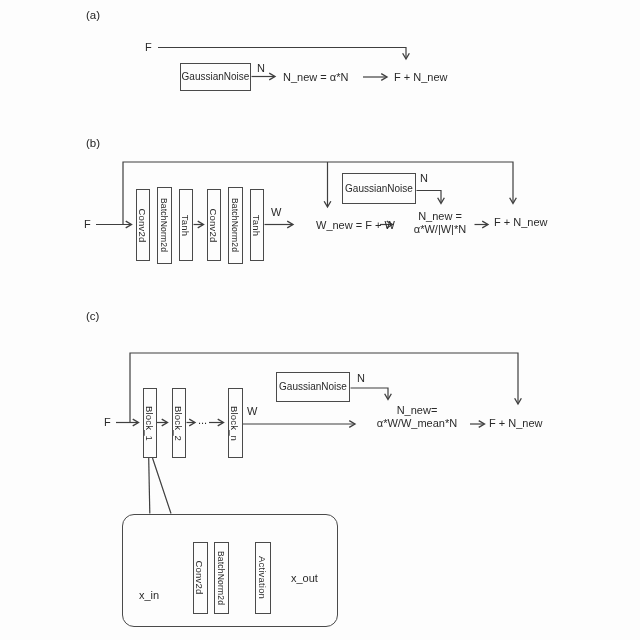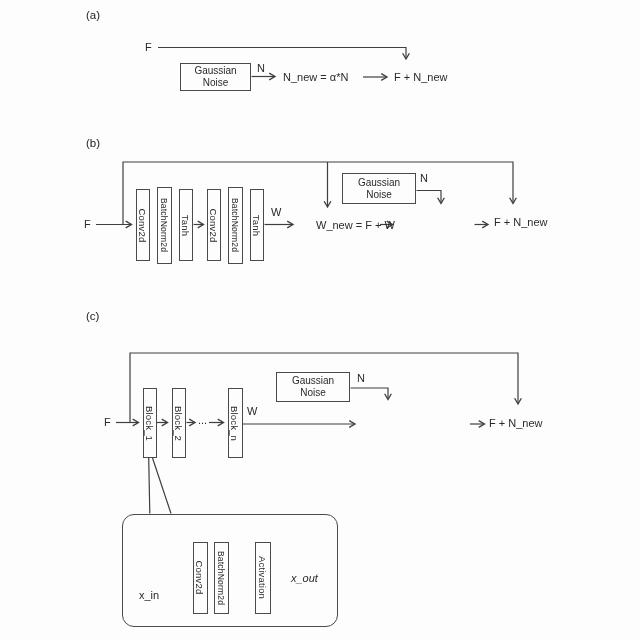--- a/index.html
+++ b/index.html
@@ -6,21 +6,21 @@
   #canvas{
     position:relative;width:640px;height:640px;background:#fdfdfd;
     font-family:"Liberation Sans", sans-serif;color:#2a2a2a;overflow:hidden;
   }
   svg.wires{position:absolute;left:0;top:0;width:640px;height:640px;pointer-events:none;}
   .lbl{position:absolute;font-size:11px;line-height:12px;white-space:nowrap;color:#2a2a2a;}
   .panel-label{font-size:11.5px;color:#222;}
   .box{position:absolute;border:1.2px solid #4a4a4a;background:#fdfdfd;box-sizing:border-box;}
   .vbox{display:flex;align-items:center;justify-content:center;}
   .vtext{transform:rotate(90deg);white-space:nowrap;font-size:9.5px;letter-spacing:0.2px;color:#2a2a2a;}
-  .nbox{display:flex;flex-direction:column;align-items:center;justify-content:center;
+  .nbox{display:flex;flex-direction:row;align-items:center;justify-content:center;
         font-size:10px;line-height:12px;text-align:center;}
   .eqblock{position:absolute;text-align:center;font-size:11px;line-height:13px;white-space:nowrap;}
   .eqblock span{display:block;}
   .callout{position:absolute;border:1.4px solid #4a4a4a;border-radius:12px;background:#fdfdfd;box-sizing:border-box;}
 </style>
 </head>
 <body>
 
 <div id="canvas">
 
@@ -97,20 +97,24 @@
 
   <div class="lbl" style="left:271px;top:206px;">W</div>
   <div class="lbl" style="left:316px;top:218.5px;">W_new = F + W</div>
 
   <div class="box nbox" style="left:342px;top:173px;width:74px;height:31px;">
     <span>Gaussian</span>
     <span>Noise</span>
   </div>
   <div class="lbl" style="left:420px;top:172px;">N</div>
 
+  <div class="eqblock" style="left:405px;top:210px;width:70px;">
+    <span>N_new =</span>
+    <span>α*W/|W|*N</span>
+  </div>
   <div class="lbl" style="left:494px;top:216px;">F + N_new</div>
 
   <div class="lbl panel-label" style="left:86px;top:310px;">(c)</div>
   <div class="lbl" style="left:104px;top:416px;">F</div>
 
   <div class="box vbox" style="left:142.5px;top:388px;width:14px;height:70px;">
     <span class="vtext">Block_1</span>
   </div>
   <div class="box vbox" style="left:171.5px;top:388px;width:14.5px;height:70px;">
     <span class="vtext">Block_2</span>
@@ -121,29 +125,33 @@
   </div>
 
   <div class="lbl" style="left:247px;top:405px;">W</div>
 
   <div class="box nbox" style="left:276px;top:372px;width:74px;height:30px;">
     <span>Gaussian</span>
     <span>Noise</span>
   </div>
   <div class="lbl" style="left:357px;top:372px;">N</div>
 
+  <div class="eqblock" style="left:367px;top:403.5px;width:100px;">
+    <span>N_new=</span>
+    <span>α*W/W_mean*N</span>
+  </div>
   <div class="lbl" style="left:489px;top:416.5px;">F + N_new</div>
 
   <div class="callout" style="left:122px;top:514px;width:216px;height:113px;"></div>
 
   <div class="lbl" style="left:139px;top:589px;">x_in</div>
   <div class="box vbox" style="left:192.5px;top:542px;width:15.5px;height:71.5px;">
     <span class="vtext">Conv2d</span>
   </div>
   <div class="box vbox" style="left:214px;top:542px;width:15px;height:71.5px;">
     <span class="vtext" style="font-size:8.5px;">BatchNorm2d</span>
   </div>
   <div class="box vbox" style="left:255px;top:542px;width:15.5px;height:71.5px;">
     <span class="vtext">Activation</span>
   </div>
-  <div class="lbl" style="left:291px;top:571.5px;font-style:italic;">x_out</div>
+  <div class="lbl" style="left:291px;top:571.5px;">x_out</div>
 
 </div>
 
 </body></html>

